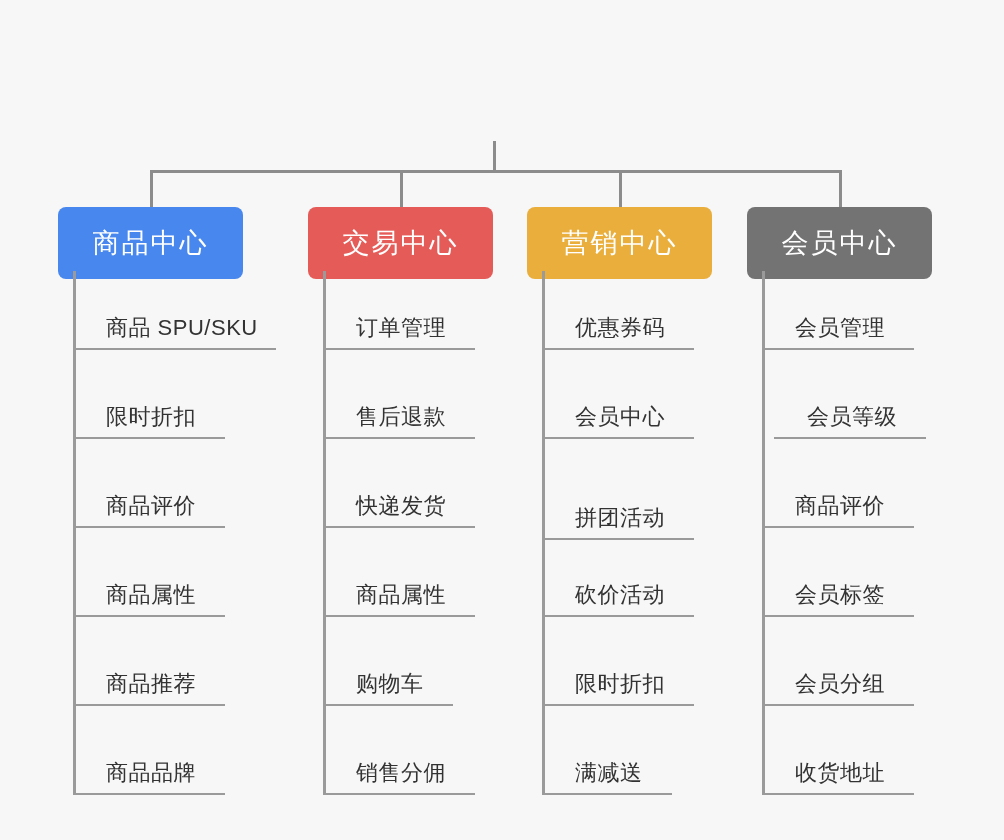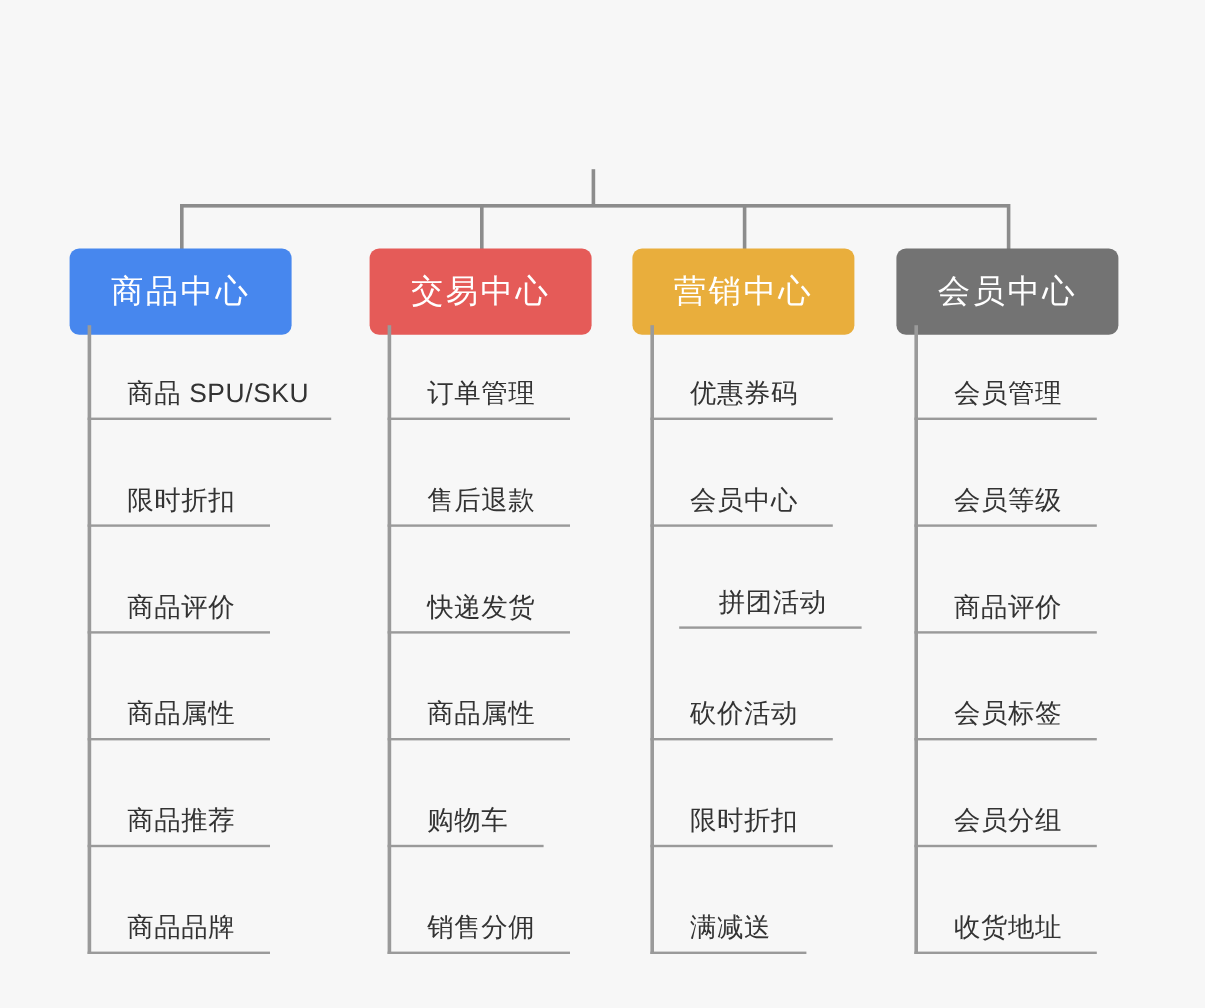--- a/index.html
+++ b/index.html
@@ -203,21 +203,21 @@
       <div class="leaf-col" style="left: 542px;">
         <div class="spine" style="height: 524px;"></div>
         <div class="leaf" style="top: 24px; width: 152px; text-align: center;">
           <span class="leaf-label">优惠券码</span>
           <div class="leaf-underline" style="width: 152px;"></div>
         </div>
         <div class="leaf" style="top: 113px; width: 152px;">
           <span class="leaf-label">会员中心</span>
           <div class="leaf-underline" style="width: 152px;"></div>
         </div>
-        <div class="leaf" style="top: 198px; width: 152px; margin-left: 24px;">
+        <div class="leaf" style="top: 214px; width: 152px;">
           <span class="leaf-label">拼团活动</span>
           <div class="leaf-underline" style="width: 152px;"></div>
         </div>
         <div class="leaf" style="top: 291px; width: 152px;">
           <span class="leaf-label">砍价活动</span>
           <div class="leaf-underline" style="width: 152px;"></div>
         </div>
         <div class="leaf" style="top: 380px; width: 152px;">
           <span class="leaf-label">限时折扣</span>
           <div class="leaf-underline" style="width: 152px;"></div>
@@ -230,21 +230,21 @@
       <div class="conn conn-drop" style="left: 839px;"></div>
       <div class="cat-box" style="left: 747px; width: 185px; background: #737373;">
         <span>会员中心</span>
       </div>
       <div class="leaf-col" style="left: 762px;">
         <div class="spine" style="height: 524px;"></div>
         <div class="leaf" style="top: 24px; width: 152px;">
           <span class="leaf-label">会员管理</span>
           <div class="leaf-underline" style="width: 152px;"></div>
         </div>
-        <div class="leaf" style="top: 113px; width: 152px;">
+        <div class="leaf" style="top: 113px; width: 152px; margin-left: 12px;">
           <span class="leaf-label">会员等级</span>
           <div class="leaf-underline" style="width: 152px;"></div>
         </div>
         <div class="leaf" style="top: 202px; width: 152px;">
           <span class="leaf-label">商品评价</span>
           <div class="leaf-underline" style="width: 152px;"></div>
         </div>
         <div class="leaf" style="top: 291px; width: 152px;">
           <span class="leaf-label">会员标签</span>
           <div class="leaf-underline" style="width: 152px;"></div>

